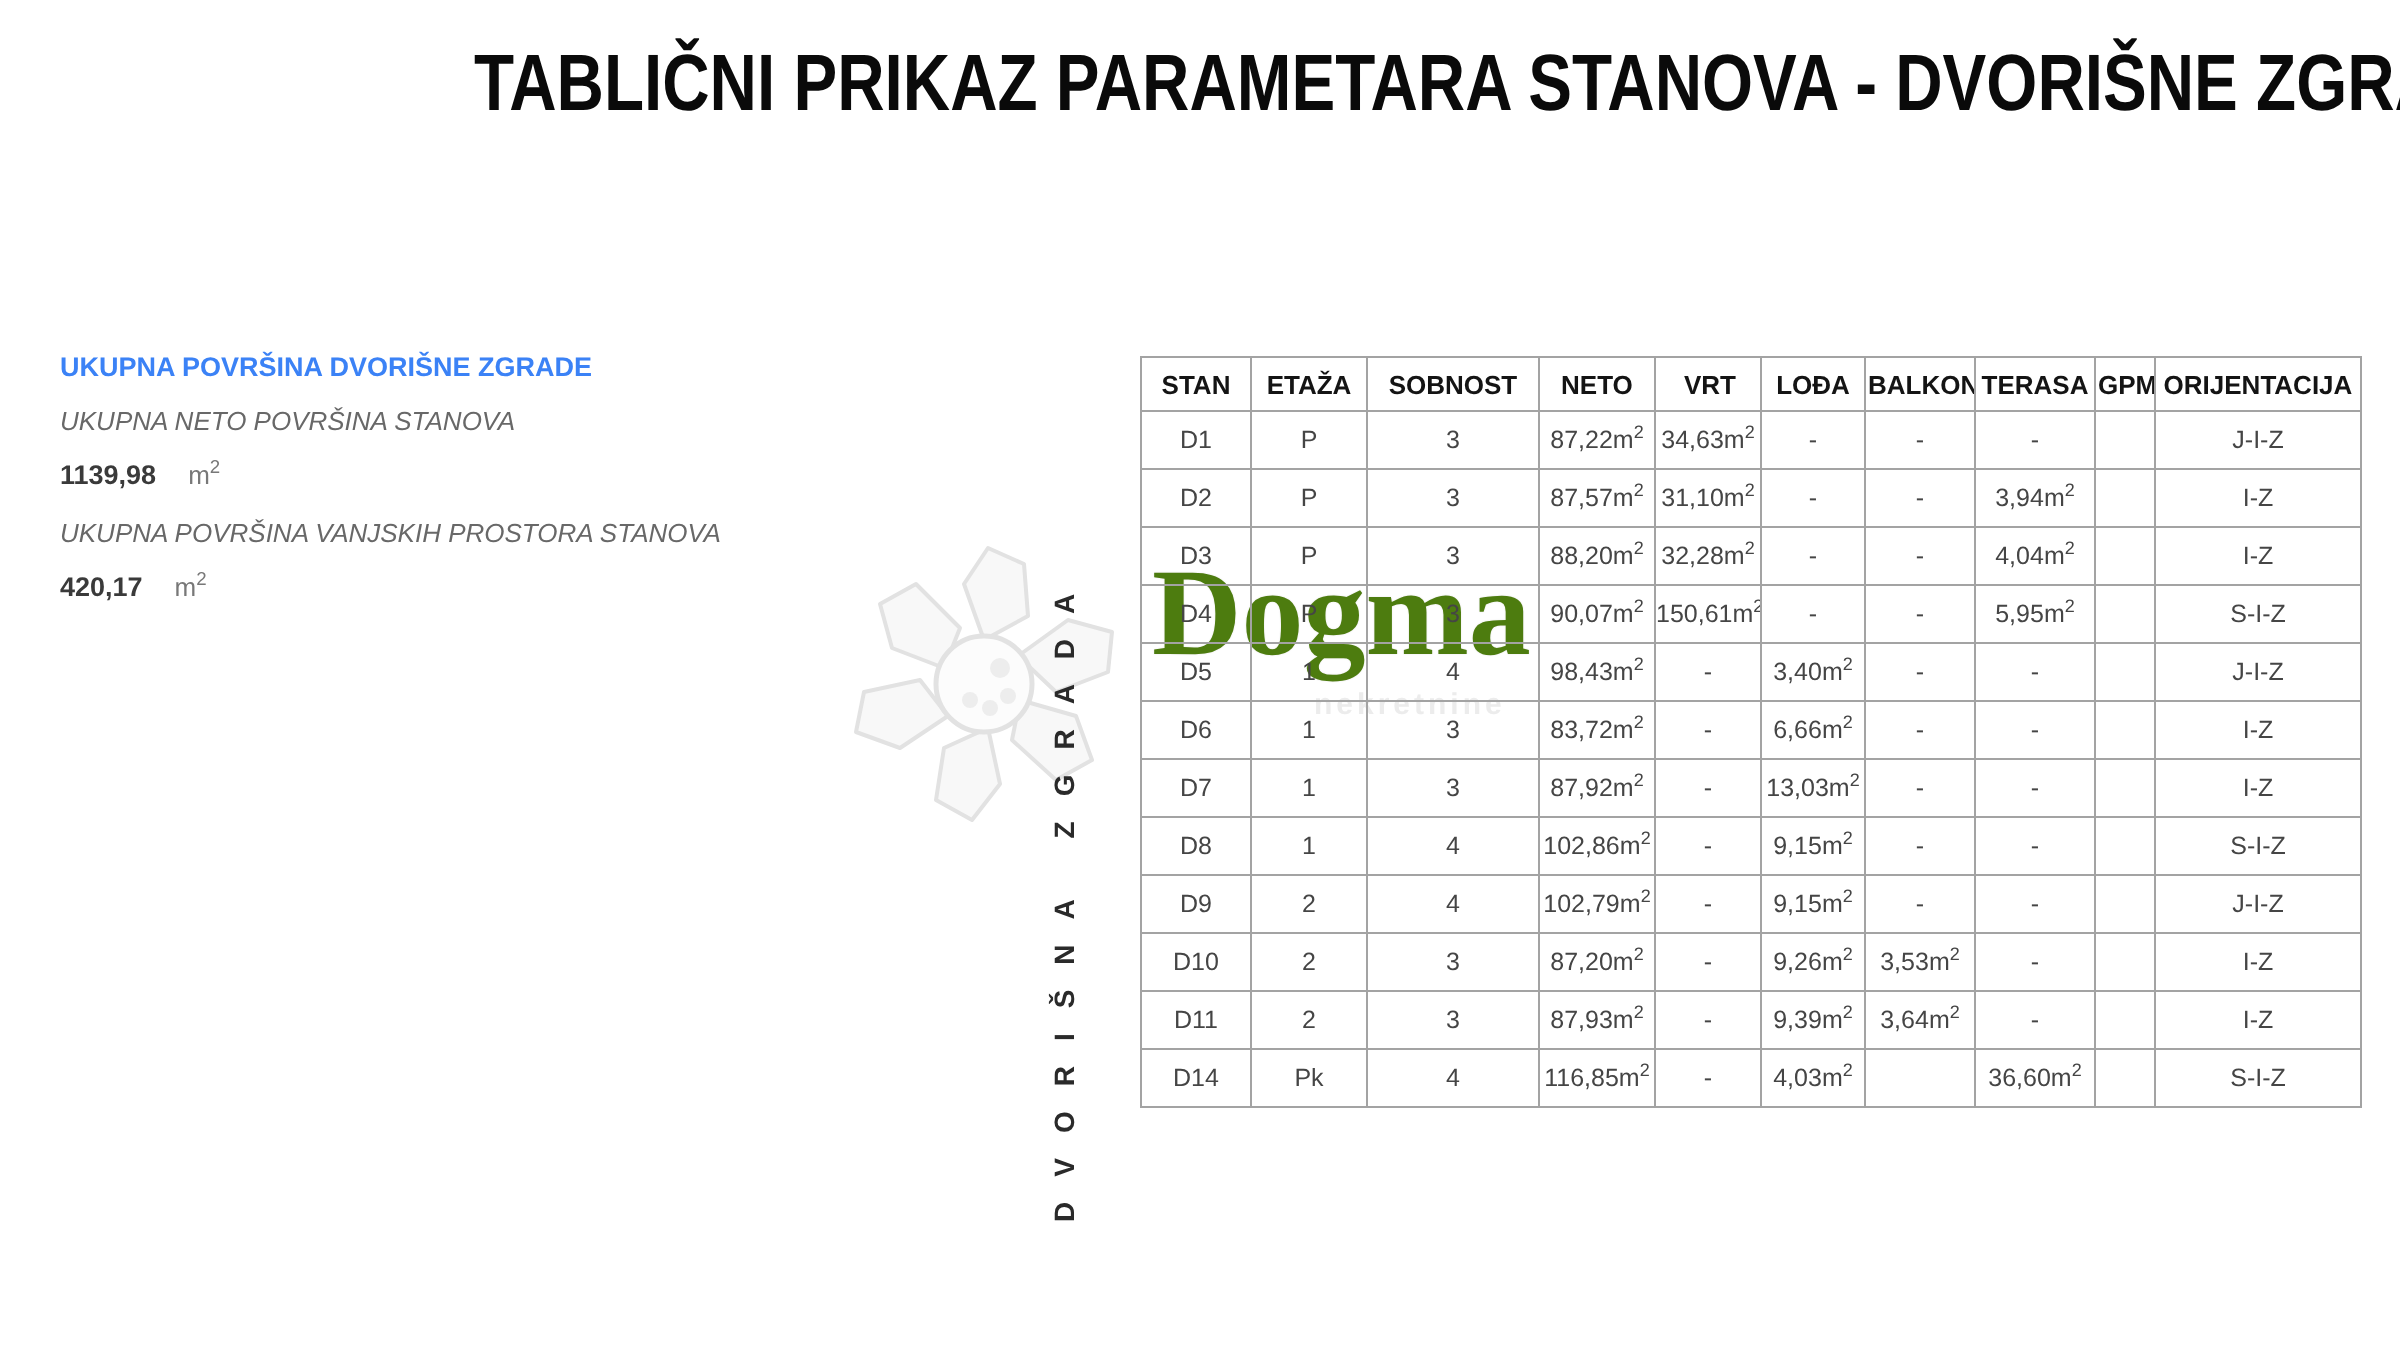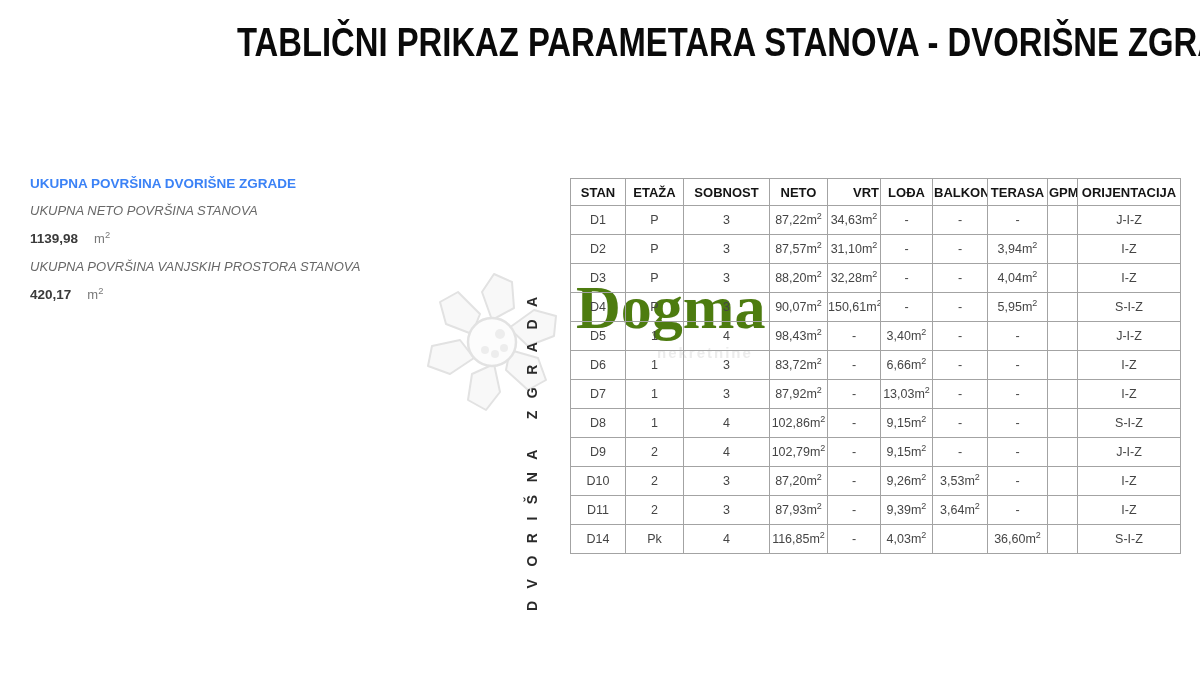--- a/index.html
+++ b/index.html
@@ -68,21 +68,21 @@
     border: 1px solid #a3a3a3; text-align: center; overflow: hidden;
     background: transparent;
   }
   th {
     height: 27px; font-size: 13px; font-weight: bold; color: #141414;
     padding: 0 1px; white-space: nowrap;
   }
   td {
     height: 29px; font-size: 12.5px; color: #454545; white-space: nowrap;
   }
-  thead th:nth-child(5) { text-align: right; padding-left: 3px; }
+  thead th:nth-child(5) { text-align: center; padding-left: 3px; }
   col.c1 { width: 55px; }  col.c2 { width: 58px; }  col.c3 { width: 86px; }
   col.c4 { width: 58px; }  col.c5 { width: 53px; }  col.c6 { width: 52px; }
   col.c7 { width: 55px; }  col.c8 { width: 60px; }  col.c9 { width: 30px; }
   col.c10 { width: 103px; }
 </style>
 </head>
 <body>
 
 <div class="watermark wm-flower">
   <svg width="160" height="160" viewBox="0 0 160 160">

